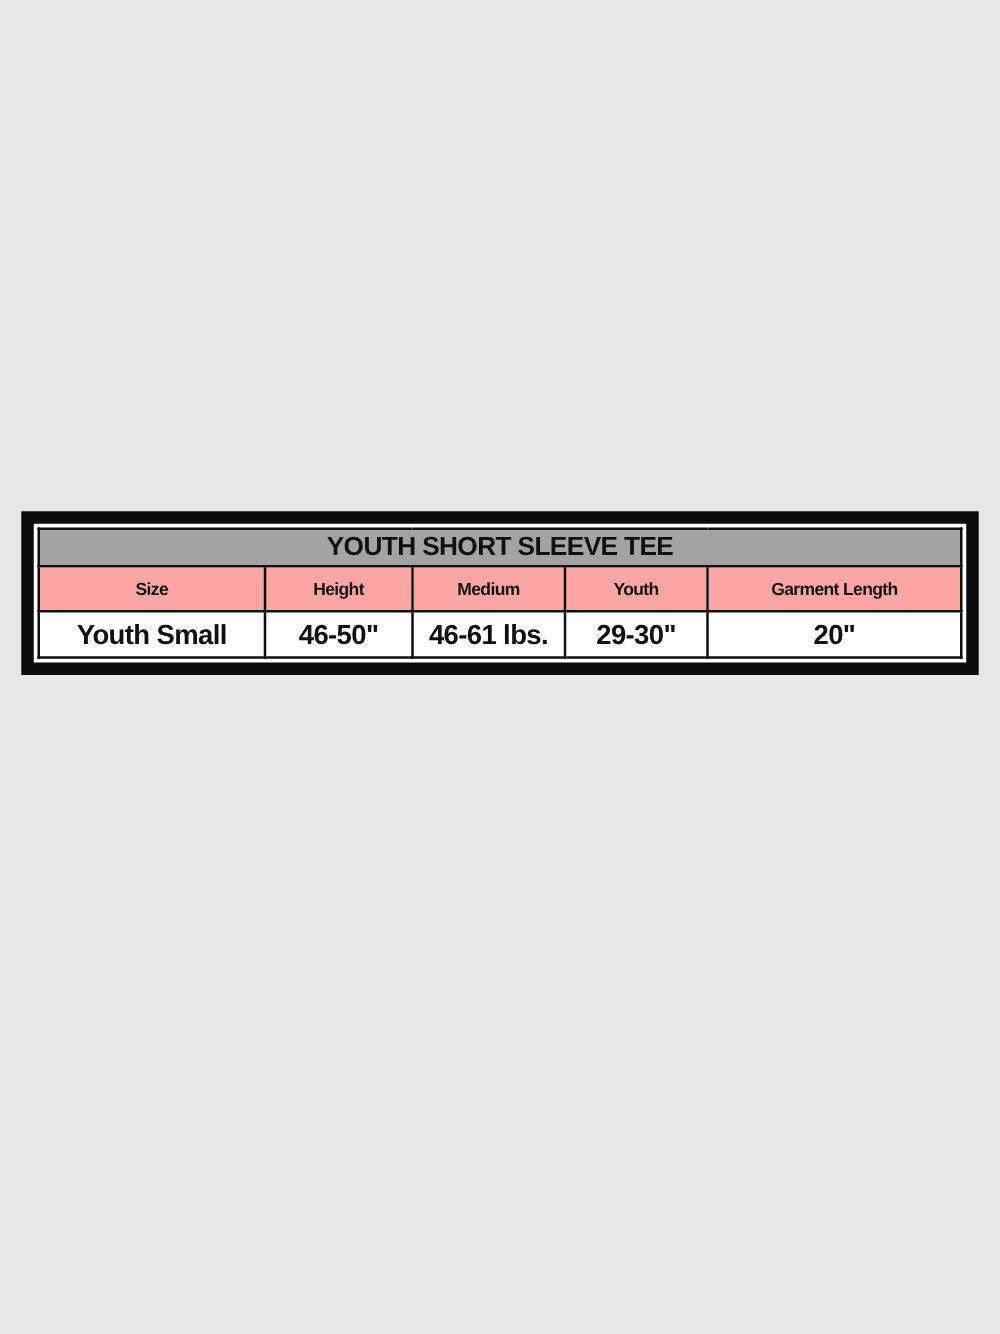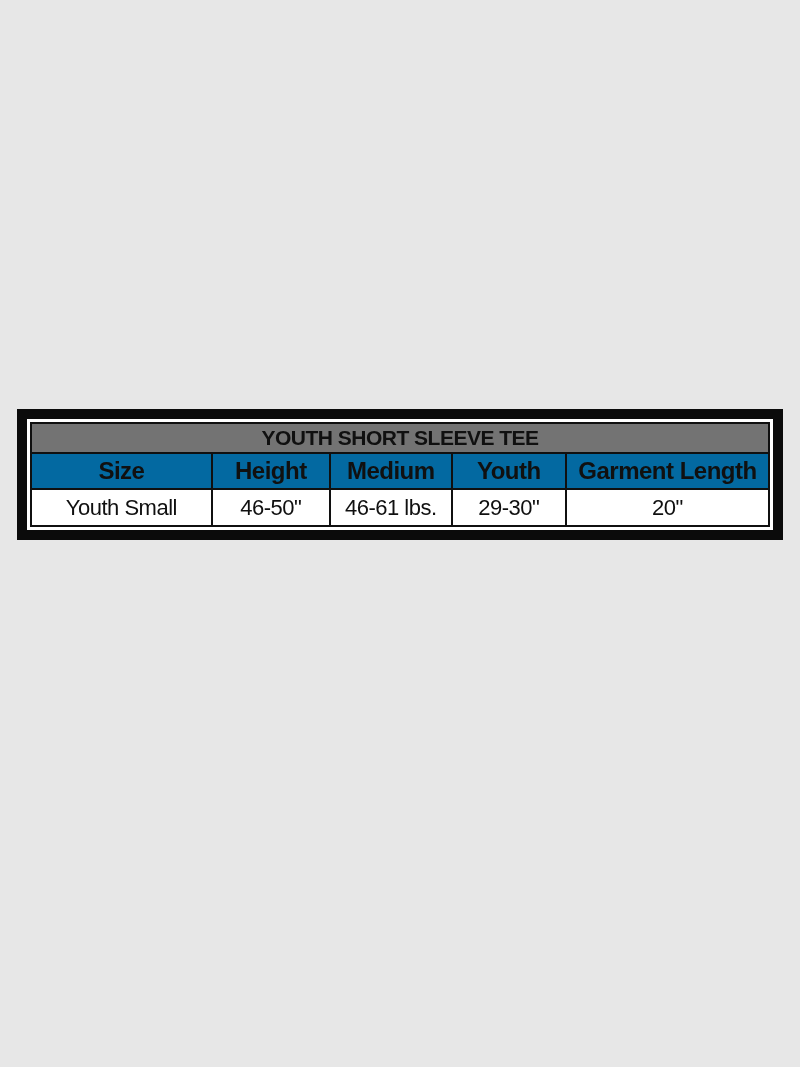--- a/index.html
+++ b/index.html
@@ -33,37 +33,37 @@
   table.size-chart th,
   table.size-chart td {
     border: 2px solid #101010;
     text-align: center;
     vertical-align: middle;
     letter-spacing: -0.5px;
     white-space: nowrap;
     overflow: hidden;
   }
   .title-cell {
-    background: #737373;
+    background: #a3a3a3;
     height: 30px;
     font-size: 21px;
     font-weight: bold;
     margin-top: 35px;
   }
   .header-row th {
-    background: #0369a1;
+    background: #fca5a5;
     height: 36px;
-    font-size: 24px;
+    font-size: 14px;
     font-weight: bold;
   }
   .data-row td {
     background: #ffffff;
     height: 37px;
     font-size: 22px;
-    font-weight: normal;
+    font-weight: bold;
   }
   col.col-size   { width: 24.5%; }
   col.col-height { width: 16%; }
   col.col-weight { width: 16.5%; }
   col.col-chest  { width: 15.5%; }
   col.col-length { width: 27.5%; }
 </style>
 </head>
 <body>
 

